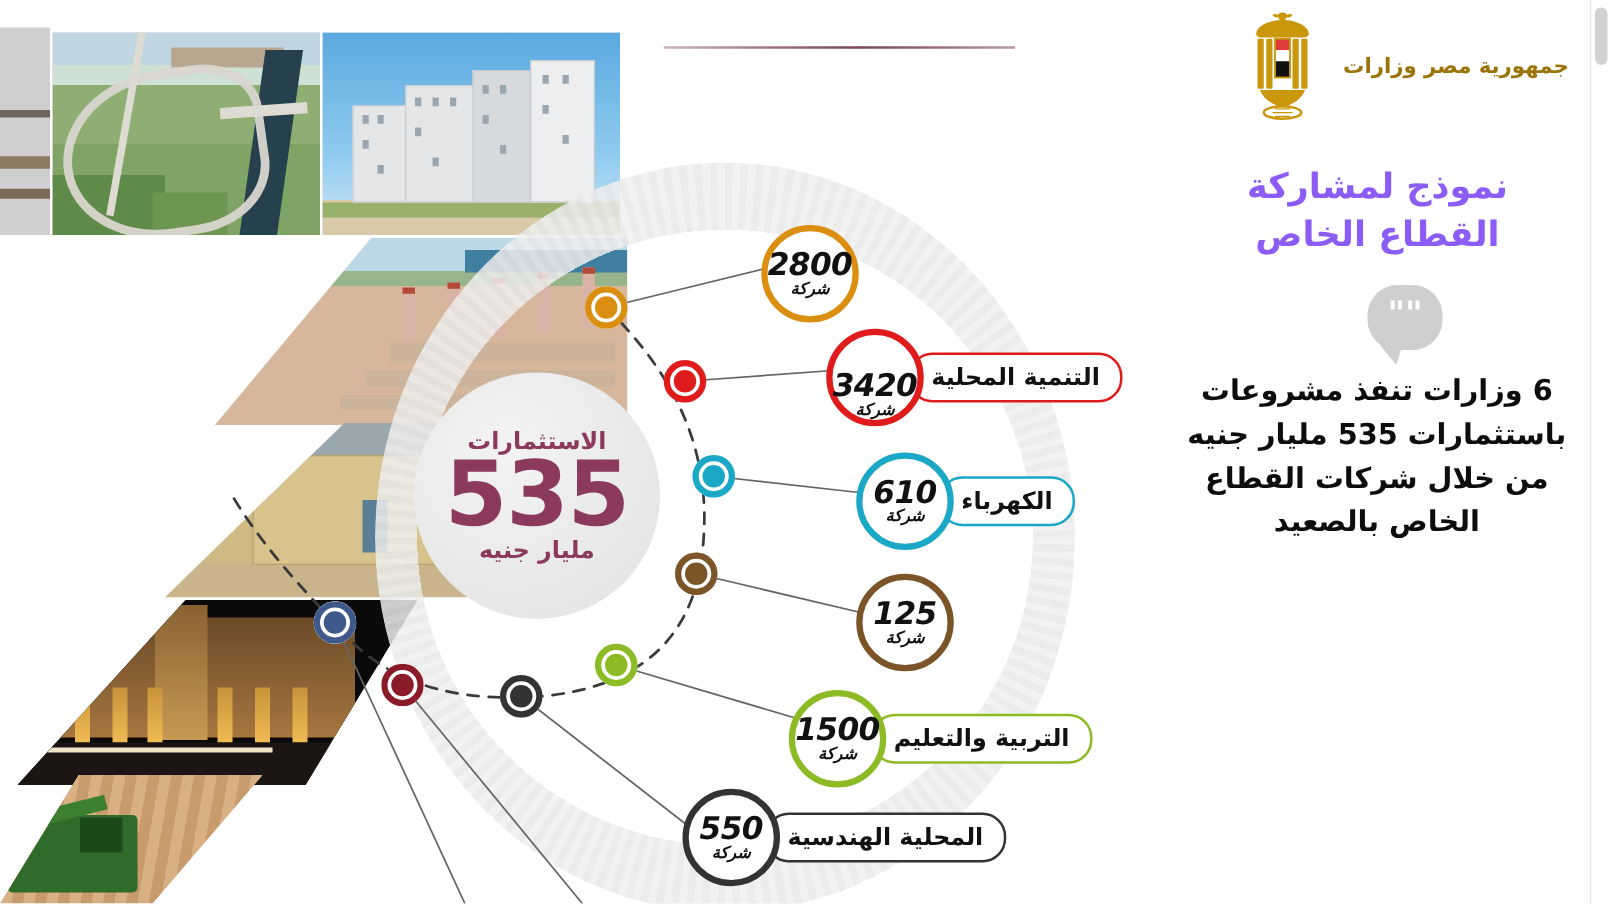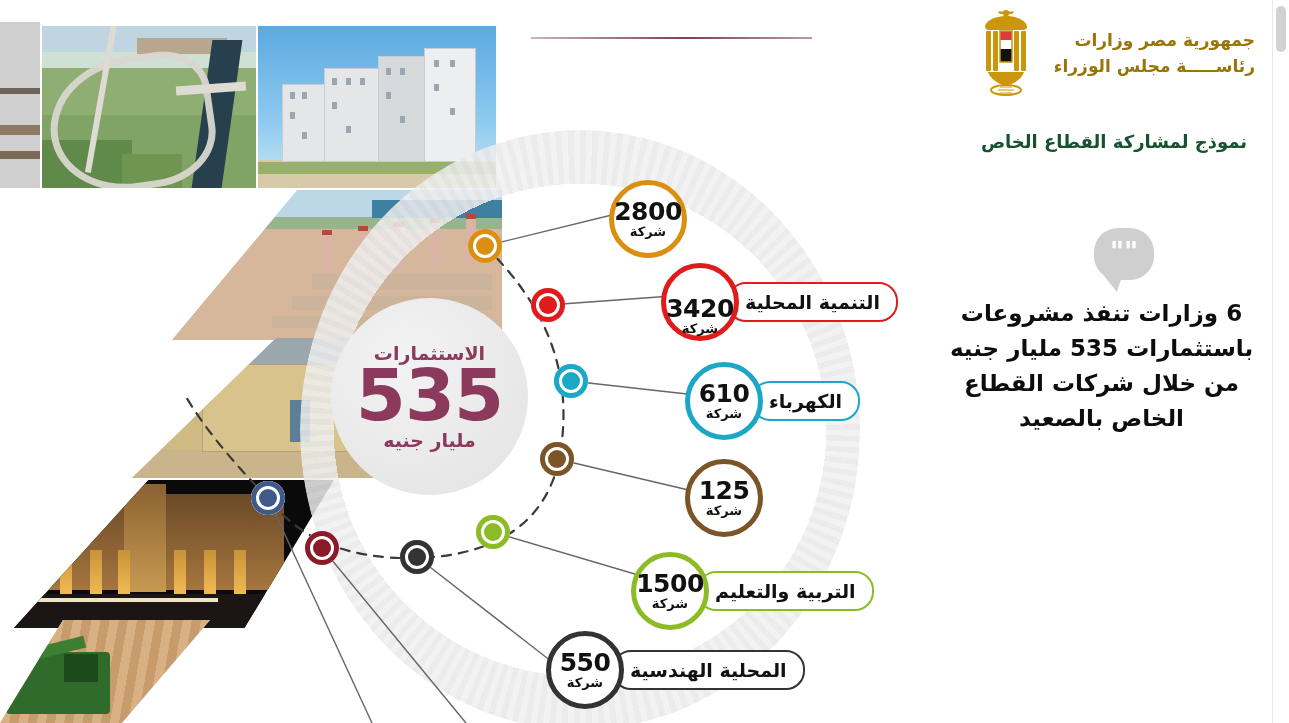--- a/index.html
+++ b/index.html
@@ -105,22 +105,22 @@
      background:linear-gradient(90deg,#cbb3bd,#7c4257 55%,#b79aa6);}
 
   
   .header{position:absolute;right:34px;top:6px;display:flex;align-items:center;gap:14px;direction:rtl;}
   .header-text{text-align:right;color:#9a7407;line-height:1.55;}
   .header-text .l1{font-size:17px;font-weight:600;}
   .header-text .l2{font-size:17px;font-weight:600;letter-spacing:.5px;}
   .emblem{width:68px;height:94px;position:relative;}
 
   
-  .panel-title{position:absolute;right:42px;top:130px;width:290px;text-align:right;direction:rtl;
-     font-size:18px;font-weight:bold;color:#14532d;line-height:1.38;}
+  .panel-title{position:absolute;right:42px;top:130px;width:290px;text-align:center;direction:rtl;
+     font-size:28px;font-weight:bold;color:#8b5cf6;line-height:1.38;}
   .quote-bubble{position:absolute;right:135px;top:228px;width:60px;height:52px;background:#cfcfcf;border-radius:24px;}
   .quote-bubble:after{content:"";position:absolute;left:10px;bottom:-12px;width:0;height:0;
      border-left:13px solid transparent;border-right:5px solid transparent;border-top:16px solid #cfcfcf;}
   .quote-glyph{position:absolute;right:145px;top:238px;width:40px;text-align:center;color:#fff;font-size:27px;font-weight:bold;line-height:1;}
   .panel-body{position:absolute;right:30px;top:296px;width:315px;text-align:center;direction:rtl;
      font-size:23px;font-weight:bold;color:#0d0d0d;line-height:1.52;}
 
   
   .kpi{position:absolute;left:331px;top:298px;width:197px;height:197px;border-radius:50%;
     background:radial-gradient(circle at 38% 32%,#f3f3f3,#e2e2e2);
@@ -138,21 +138,21 @@
   
   svg.links{position:absolute;left:0;top:0;width:1289px;height:723px;pointer-events:none;}
 
   
   .item{position:absolute;display:flex;align-items:center;direction:ltr;}
   .pill{height:36px;border-radius:19px;border:2px solid #999;background:#fff;
      display:flex;align-items:center;justify-content:center;padding:0 16px;
      direction:rtl;font-size:19px;font-weight:bold;color:#111;white-space:nowrap;}
   .bubble{width:68px;height:68px;border-radius:50%;background:#fff;border:5px solid #999;
      display:flex;flex-direction:column;align-items:center;justify-content:center;
-     position:relative;z-index:3;margin-right:-12px;direction:rtl;}
+     position:relative;z-index:3;margin-right:-12px;direction:rtl;font-style:italic;}
   .bubble .num{font-size:25px;font-weight:bold;color:#111;line-height:1;letter-spacing:-.5px;}
   .bubble .sub{font-size:13px;font-weight:bold;color:#111;line-height:1.1;margin-top:1px;}
 </style>
 </head>
 <body>
 
 <div class="stage">
 
   <div class="mosaic">
     <div class="ph ph1">
@@ -243,21 +243,20 @@
     </div>
   </div>
 
   <div class="watermark"></div>
 
   <div class="top-rule"></div>
 
   <div class="header">
     <div class="header-text">
       <div class="l1">جمهورية مصر وزارات</div>
-      <div class="l2">رئاســـــة مجلس الوزراء</div>
     </div>
     <div class="emblem">
       <svg viewBox="0 0 68 94" width="68" height="94">
         <g fill="#C9960C">
           <path d="M34 4c2 0 3 1 4 2 1-1 3-1 4 0-1 2-3 2-5 2l-1 3h-4l-1-3c-2 0-4 0-5-2 1-1 3-1 4 0 1-1 2-2 4-2z"></path>
           <path d="M18 14c5-3 11-4 16-4s11 1 16 4c3 2 5 4 5 7 0 2-2 3-4 3H17c-2 0-4-1-4-3 0-3 2-5 5-7z"></path>
           <rect x="14" y="25" width="5" height="40" rx="1"></rect>
           <rect x="21" y="25" width="5" height="40" rx="1"></rect>
           <rect x="42" y="25" width="5" height="40" rx="1"></rect>
           <rect x="49" y="25" width="5" height="40" rx="1"></rect>

